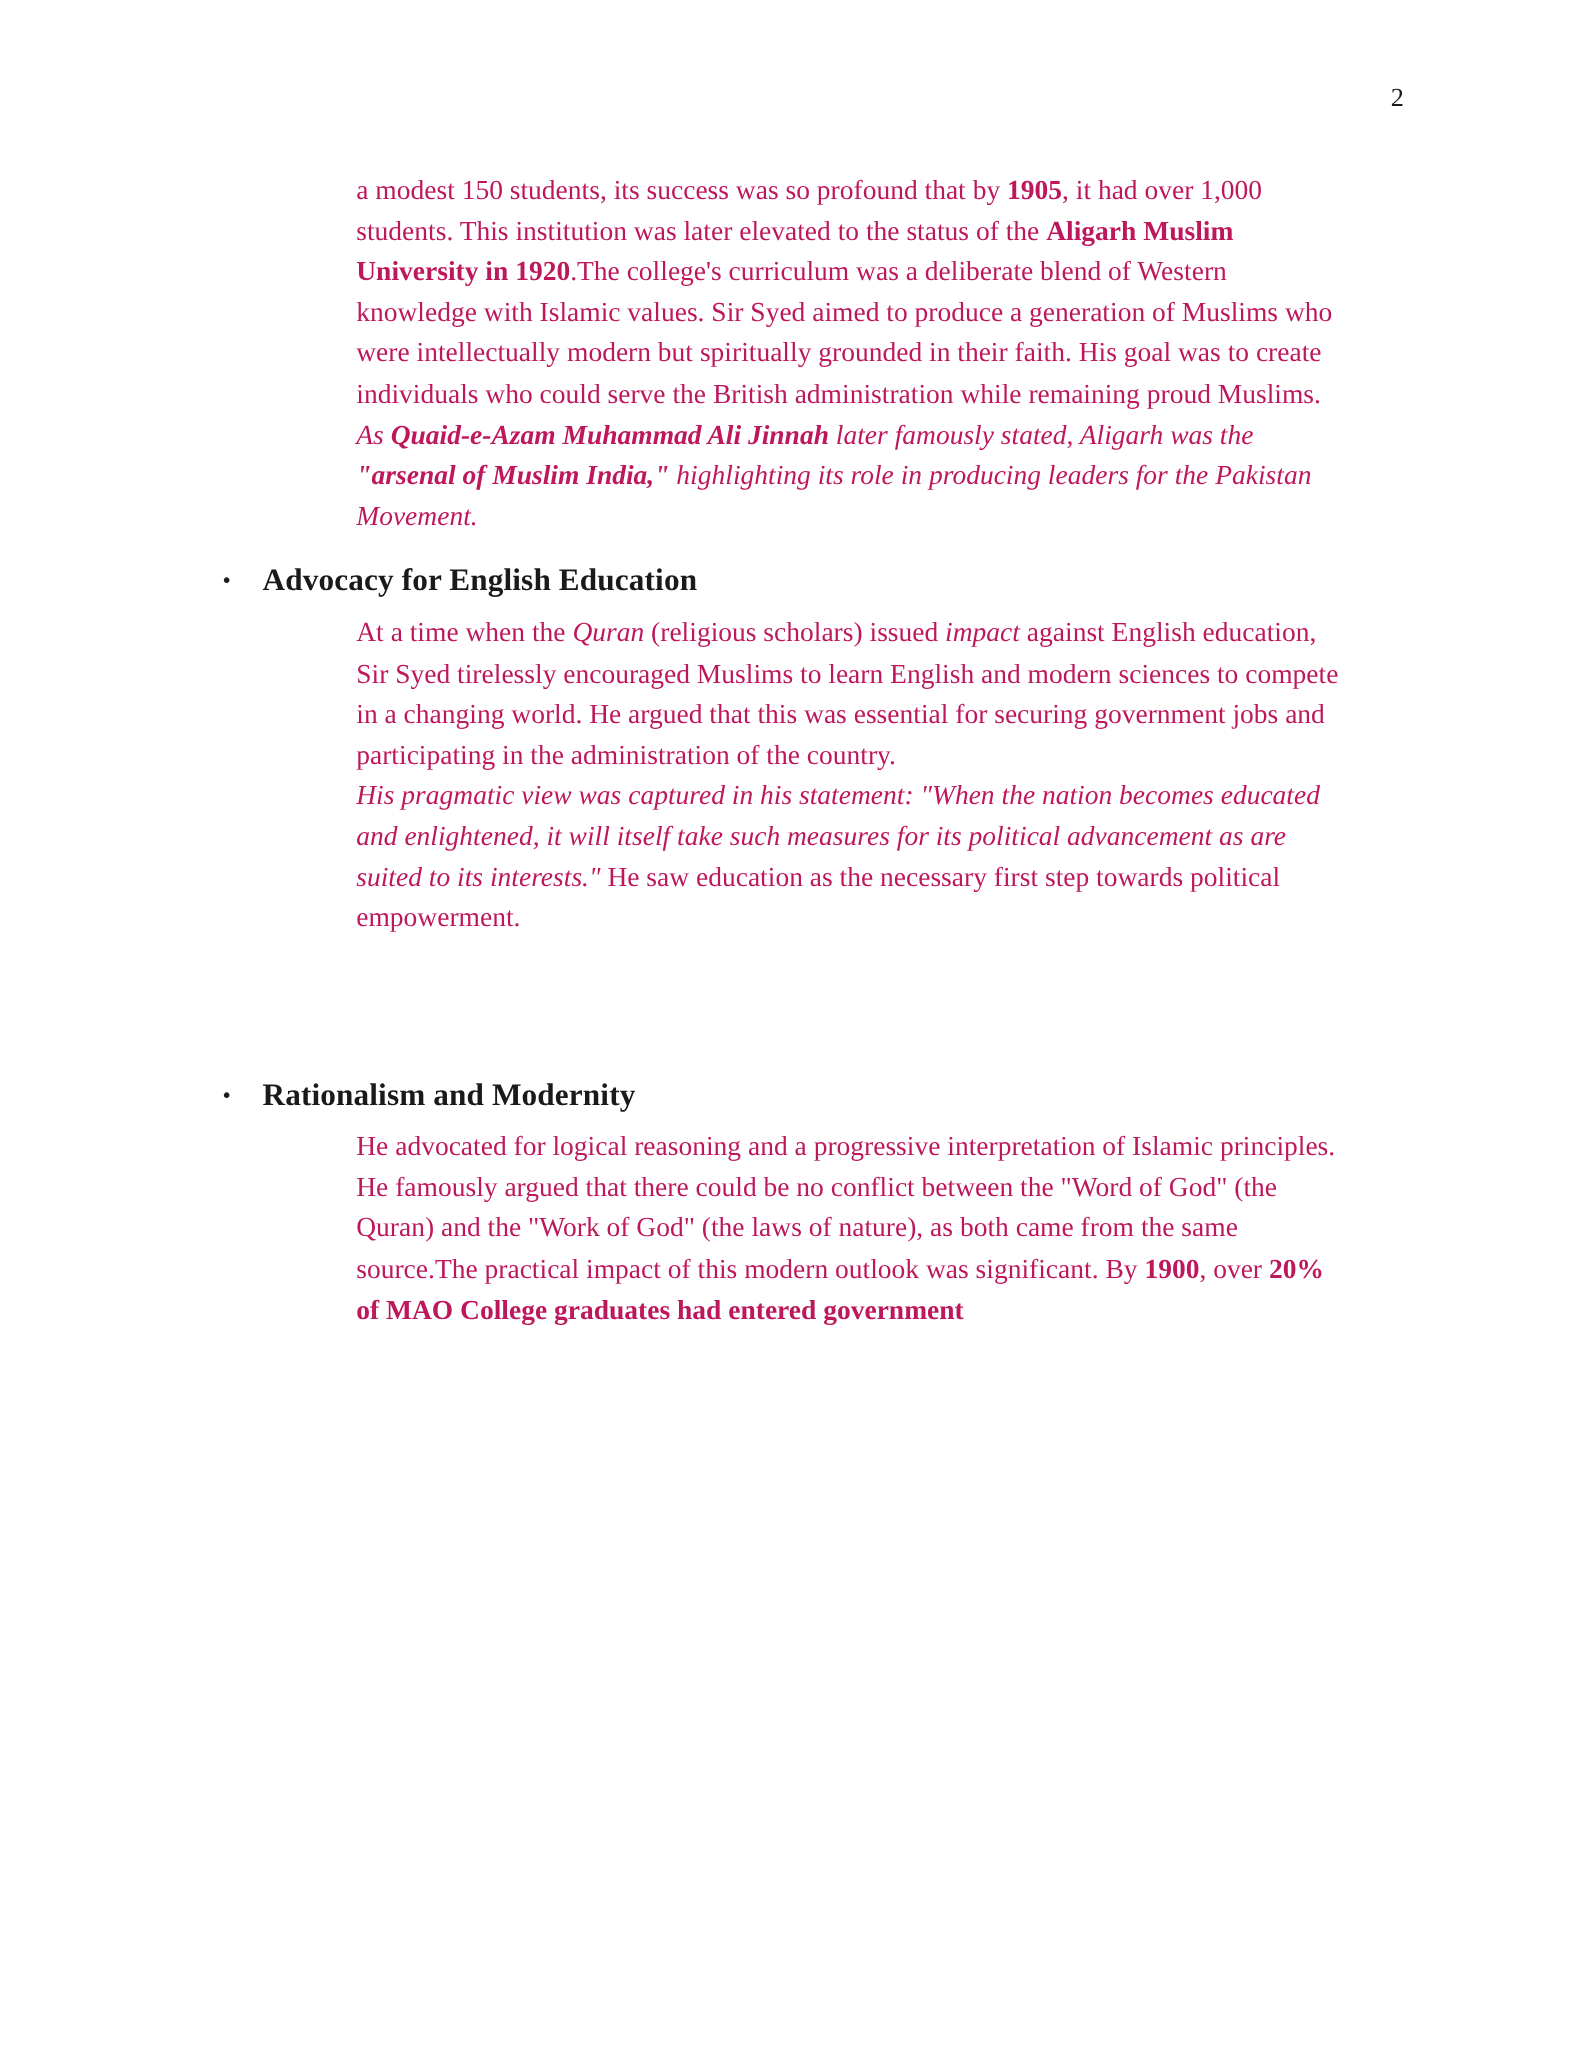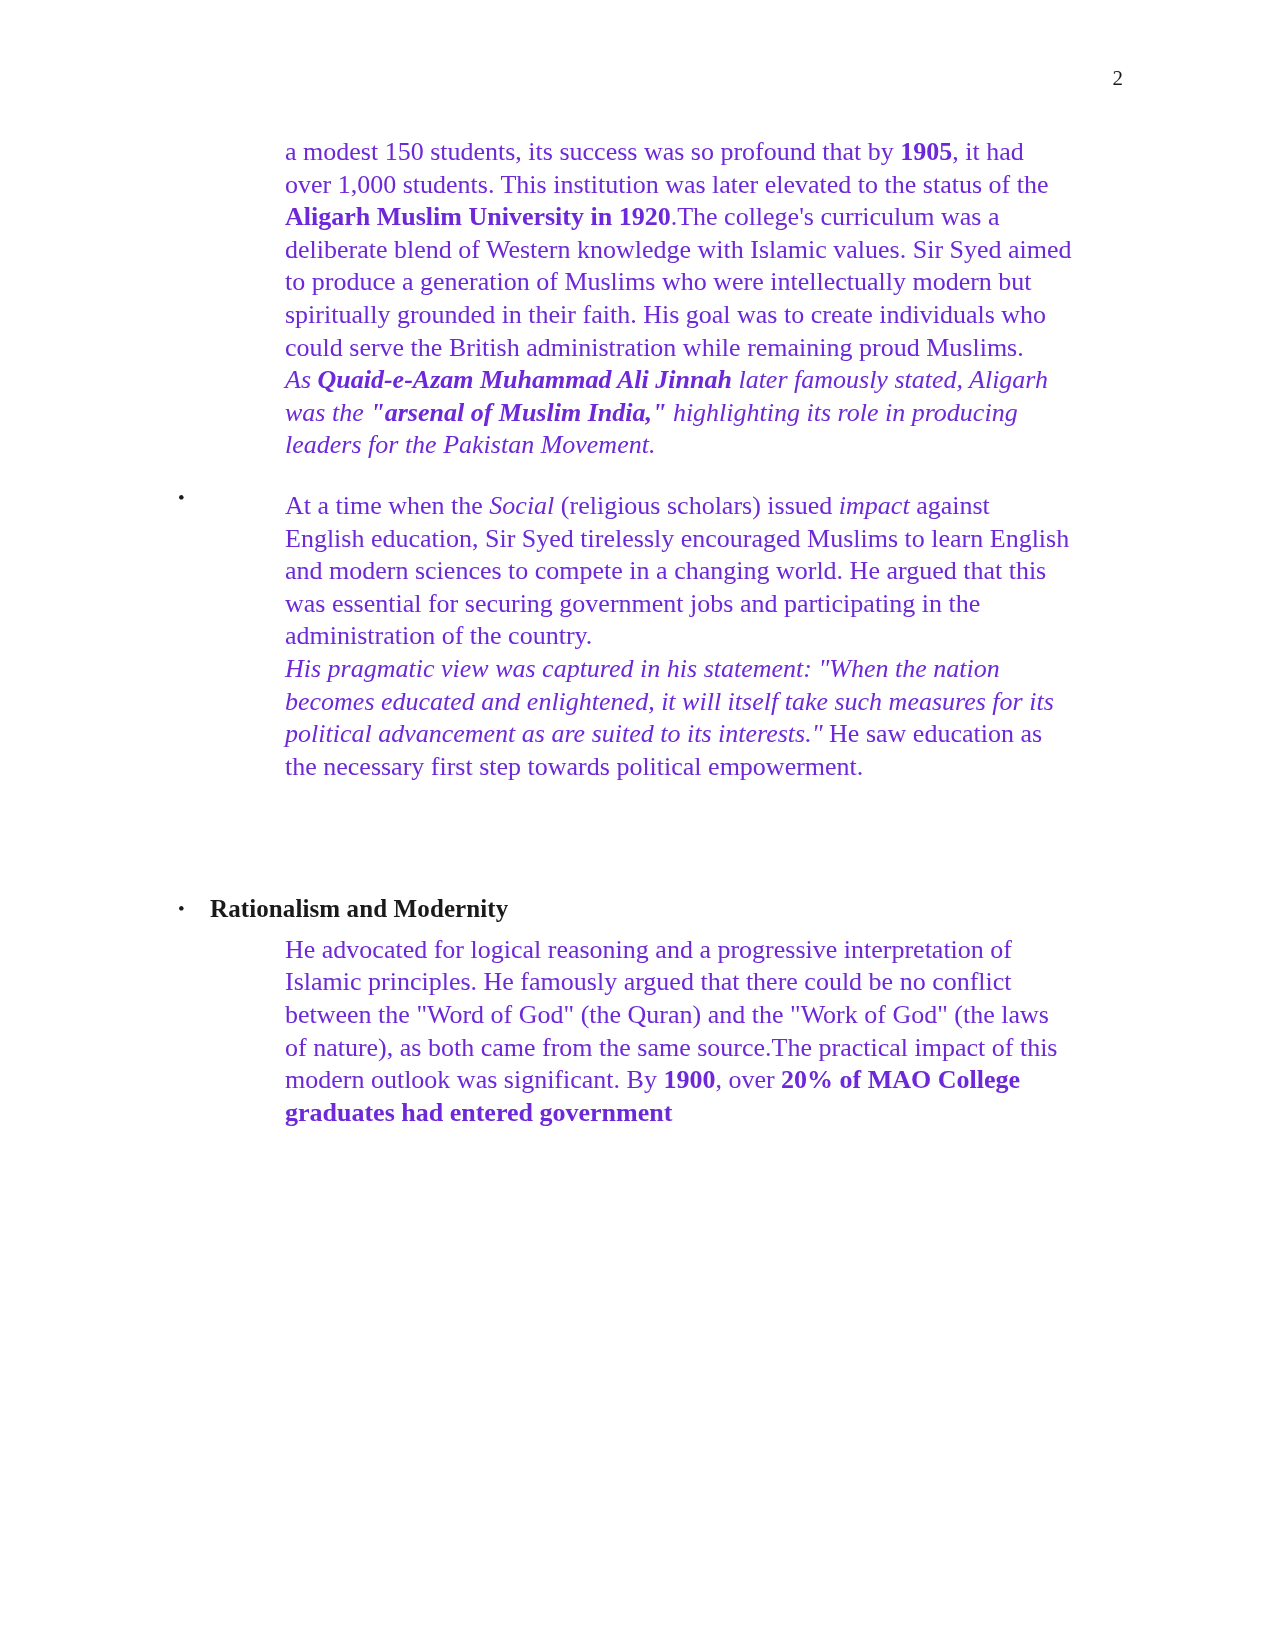--- a/index.html
+++ b/index.html
@@ -30,24 +30,24 @@
   .content {
     position: absolute;
     left: 143px;
     top: 136px;
     width: 932px;
   }
 
   
   .para {
     margin: 0;
-    font-size: 26px;
+    font-size: 22px;
     line-height: 32.6px;
     text-align: left;
-    color: #6d28d9;
+    color: #be185d;
   }
   .indent-1 {
     margin-left: 142px;   
   }
 
   .bullet-row {
     position: relative;
     margin-left: 67px;
     font-size: 25px;
     line-height: 32.6px;
@@ -91,25 +91,26 @@
   <div class="content">
 
     <p class="para indent-1"><span>a modest 150 students, its success was so profound that by </span><b>1905</b><span>, it had over 1,000 students. This institution was later elevated to the status of the </span><b>Aligarh Muslim University in 1920</b><span>.The college's curriculum was a deliberate blend of Western knowledge with Islamic values. Sir Syed aimed to produce a generation of Muslims who were intellectually modern but spiritually grounded in their faith. His goal was to create individuals who could serve the British administration while remaining proud Muslims.</span></p>
 
     <p class="para indent-1 i"><span>As </span><span class="bi">Quaid-e-Azam Muhammad Ali Jinnah</span><span> later famously stated, Aligarh was the </span><span class="bi">"arsenal of Muslim India,"</span><span> highlighting its role in producing leaders for the Pakistan Movement.</span></p>
 
     <div class="sp-20"></div>
 
     <div class="bullet-row">
       <span class="dot">•</span>
+      <span class="bullet-label">Advocacy for English Education</span>
     </div>
 
     <div class="sp-8"></div>
 
-    <p class="para indent-1"><span>At a time when the </span><i>Social</i><span> (religious scholars) issued </span><i>impact</i><span> against English education, Sir Syed tirelessly encouraged Muslims to learn English and modern sciences to compete in a changing world. He argued that this was essential for securing government jobs and participating in the administration of the country.</span></p>
+    <p class="para indent-1"><span>At a time when the </span><i>Quran</i><span> (religious scholars) issued </span><i>impact</i><span> against English education, Sir Syed tirelessly encouraged Muslims to learn English and modern sciences to compete in a changing world. He argued that this was essential for securing government jobs and participating in the administration of the country.</span></p>
 
 
     <p class="para indent-1"><i>His pragmatic view was captured in his statement: "When the nation becomes educated and enlightened, it will itself take such measures for its political advancement as are suited to its interests."</i><span> He saw education as the necessary first step towards political empowerment.</span></p>
 
     <div class="sp-42"></div>
 
 
     <div class="sp-34"></div>
 
 

